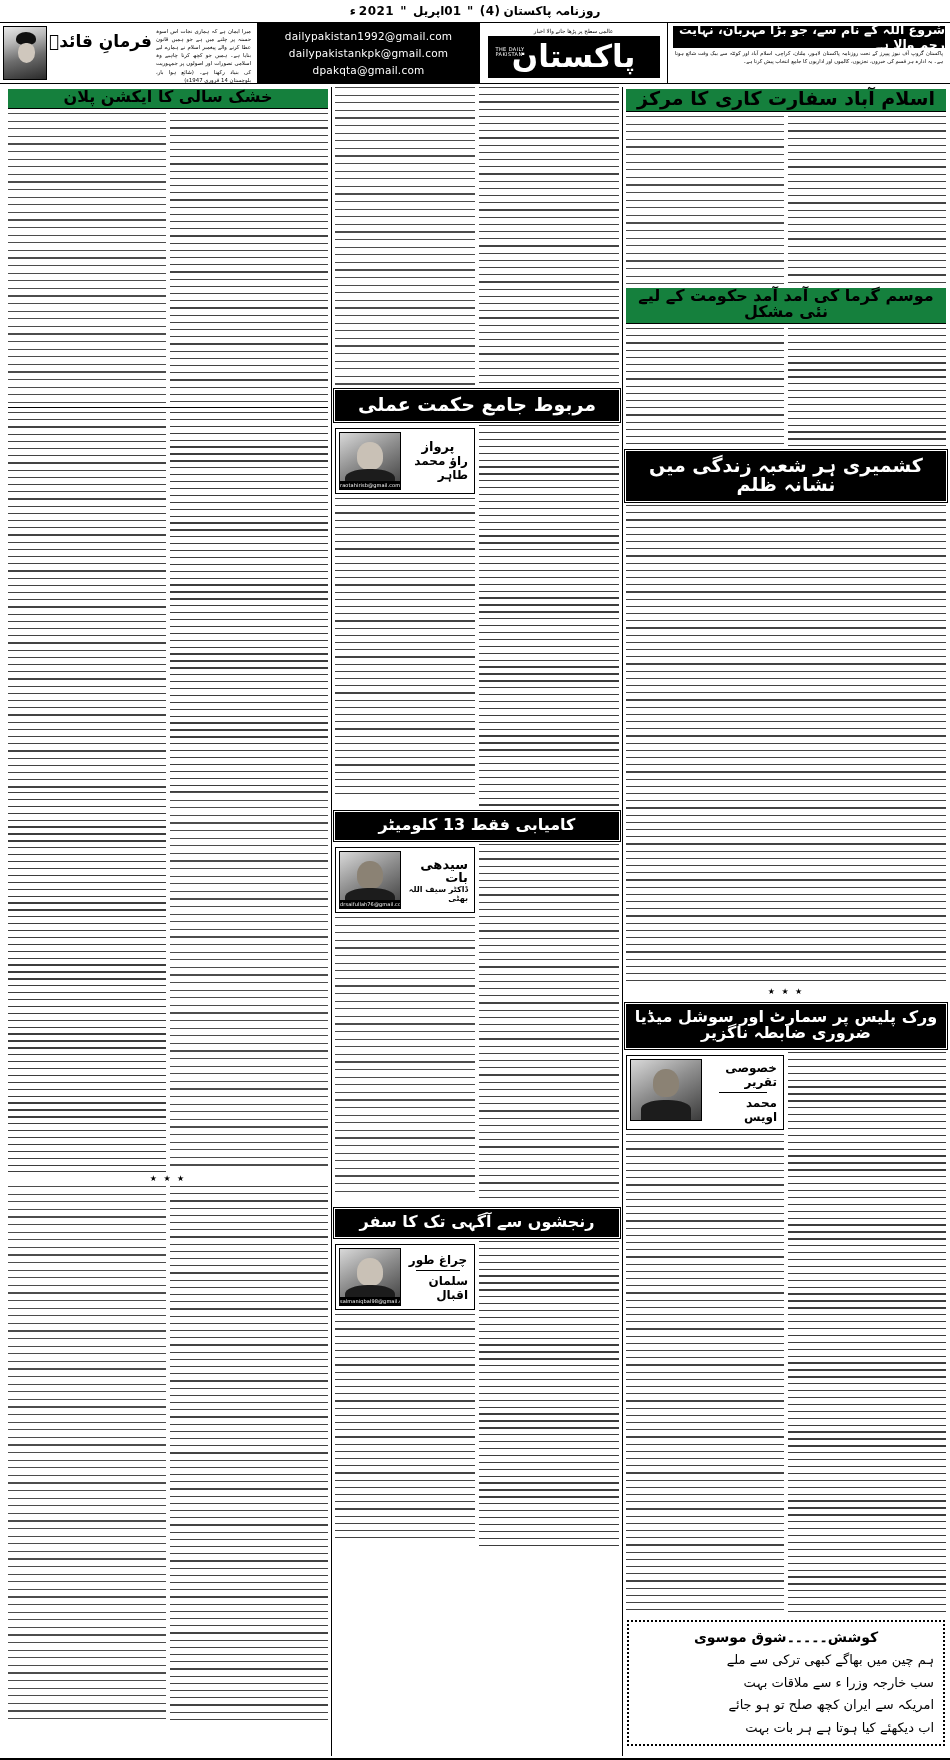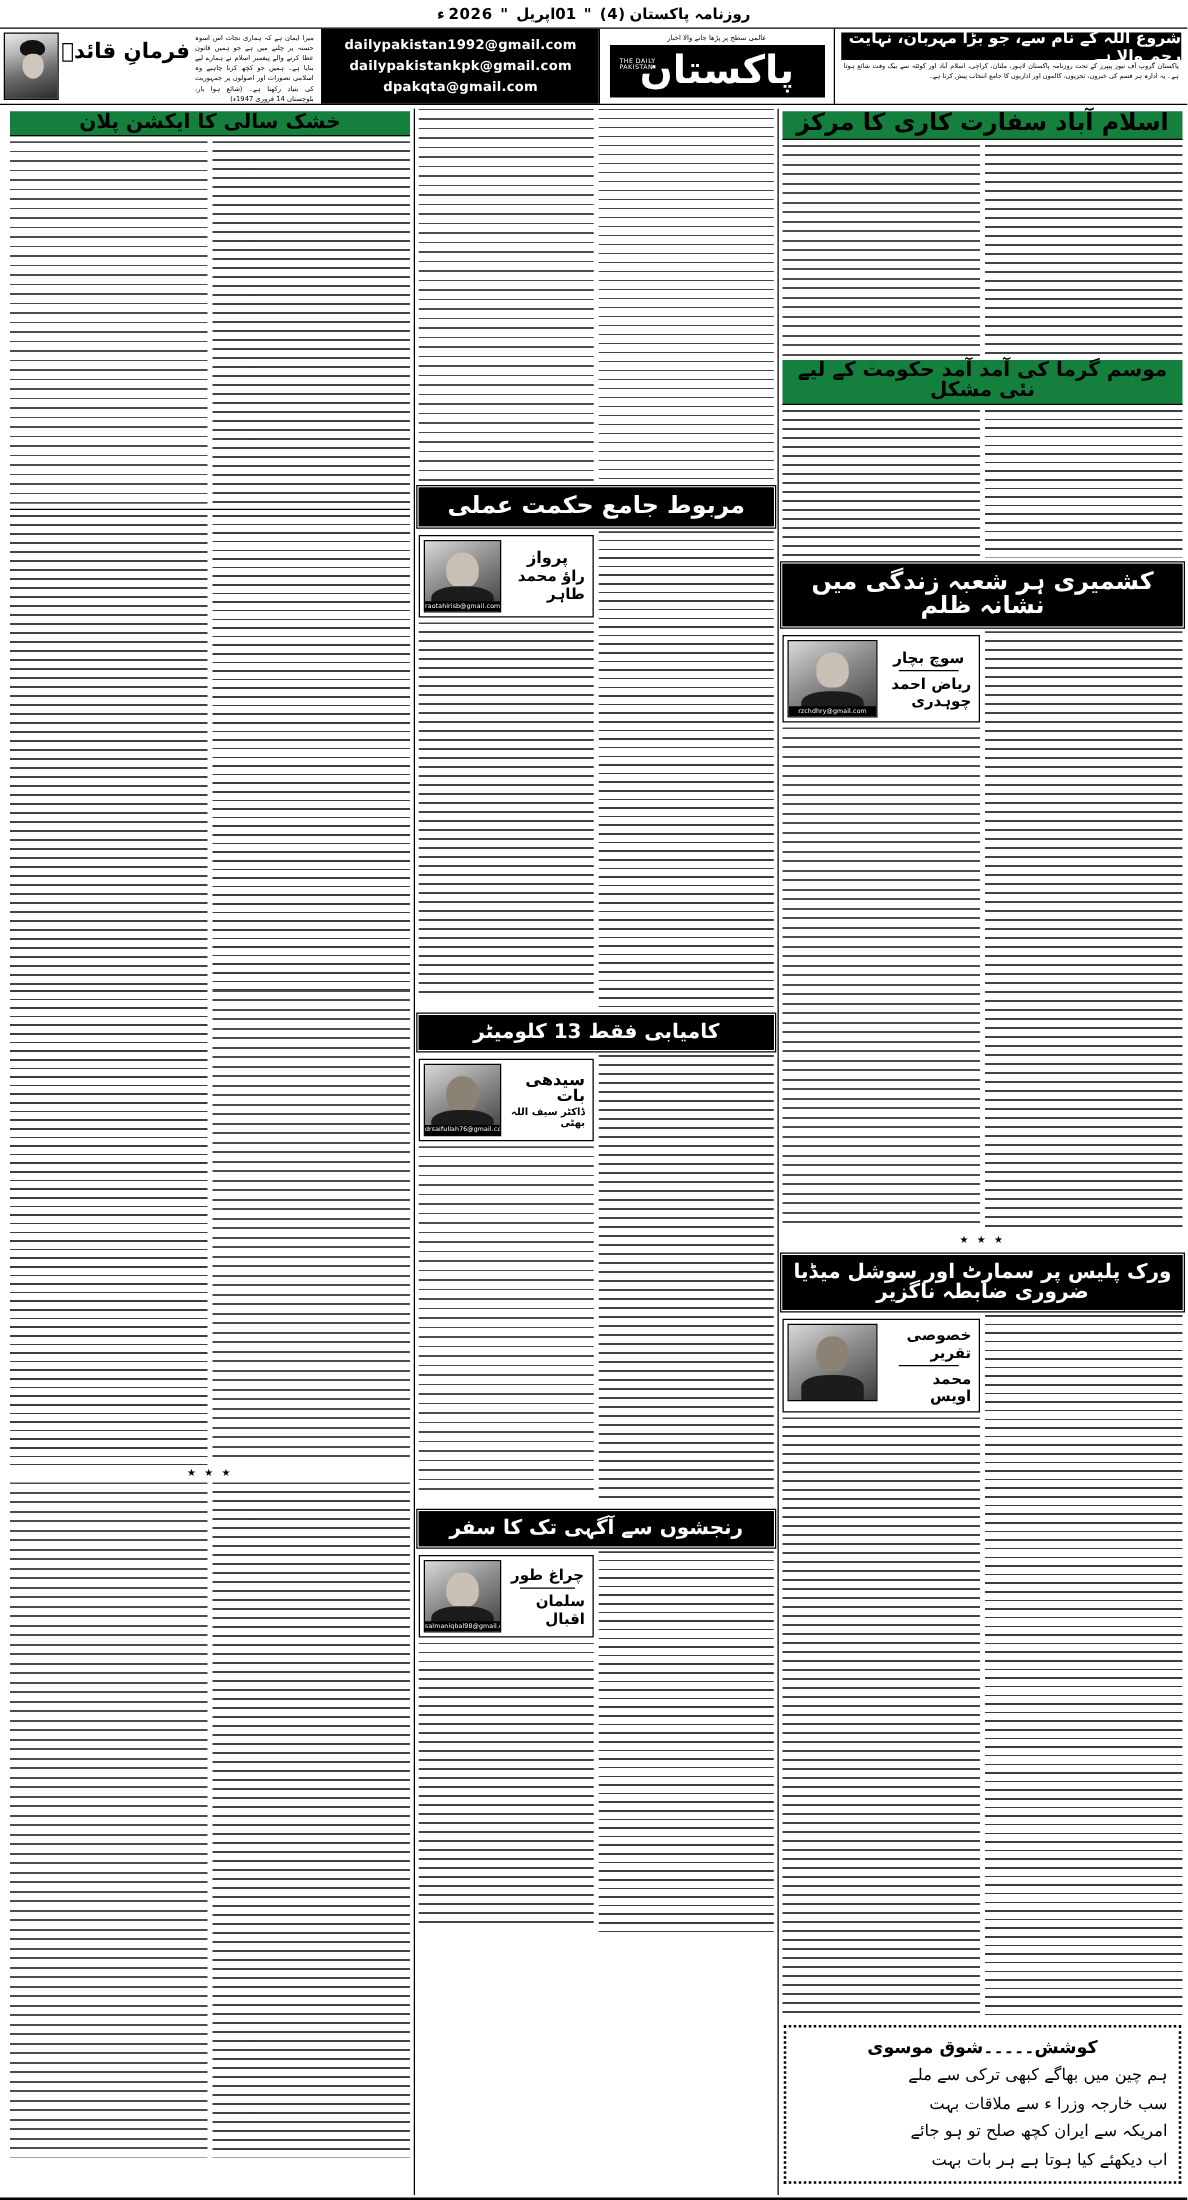--- a/index.html
+++ b/index.html
@@ -72,21 +72,21 @@
 
   
   .mh-emails {
     width: 222px;
     background: #000; color: #fff;
     display: flex; flex-direction: column;
     align-items: center; justify-content: center; gap: 5px;
     direction: ltr;
   }
   .mh-emails .em {
-    font-size: 10.5px; font-weight: bold; letter-spacing: .2px;
+    font-size: 10.5px; font-weight: normal; letter-spacing: .2px;
   }
 
   
   .mh-quaid { width: 257px; display: flex; flex-direction: row; padding: 2px 3px; }
   .quaid-txt {
     flex: 1; font-size: 5.4px; line-height: 1.5;
     text-align: justify; padding: 2px 3px 0 2px;
   }
   .quaid-title { font-size: 17px; font-weight: bold; text-align: center; padding: 6px 2px 0; }
   .quaid-photo {
@@ -204,21 +204,21 @@
 </style>
 </head>
 <body>
 
 <div class="date-bar">
   <span>روزنامہ پاکستان</span>
   <span class="dl">(4)</span>
   <span class="dl">"</span>
   <span class="dl">01اپریل</span>
   <span class="dl">"</span>
-  <span class="dl">2026</span>
+  <span class="dl">2021</span>
   <span>ء</span>
 </div>
 
 <div class="masthead">
 
   <div class="mh-cell mh-bismillah">
     <div class="bism-bar">شروع اللہ کے نام سے، جو بڑا مہربان، نہایت رحم والا ہے</div>
     <div class="bism-sub">پاکستان گروپ آف نیوز پیپرز کے تحت روزنامہ پاکستان لاہور، ملتان، کراچی، اسلام آباد اور کوئٹہ سے بیک وقت شائع ہوتا ہے۔ یہ ادارہ ہر قسم کی خبروں، تجزیوں، کالموں اور اداریوں کا جامع انتخاب پیش کرتا ہے۔</div>
   </div>
 
@@ -261,35 +261,20 @@
 
     <div class="hl plain hl-md">موسم گرما کی آمد آمد حکومت کے لیے نئی مشکل</div>
     <div class="cols">
       <div class="col txt t3" style="height:118px"></div>
       <div class="col txt" style="height:118px"></div>
     </div>
 
     <div class="hl hl-lg">کشمیری ہر شعبہ زندگی میں نشانہ ظلم</div>
     <div class="cols">
       <div class="col txt" style="height:480px"></div>
-      <div class="col">
-        <div class="byline wide">
-          <div class="meta">
-            <div class="kicker">سوچ بچار</div>
-            <div class="rule"></div>
-            <div class="author">ریاض احمد چوہدری</div>
-          </div>
-          <div class="photo">
-            <div class="head"></div>
-              <div class="body"></div>
-            <div class="email">rzchdhry@gmail.com</div>
-          </div>
-        </div>
-        <div class="txt t2" style="height:400px"></div>
-      </div>
     </div>
     <div class="stars">★ ★ ★</div>
 
     <div class="hl hl-md">ورک پلیس پر سمارٹ اور سوشل میڈیا ضروری ضابطہ ناگزیر</div>
     <div class="cols">
       <div class="col txt t3" style="height:560px"></div>
       <div class="col">
         <div class="byline wide">
           <div class="meta">
             <div class="kicker">خصوصی تقریر</div>

